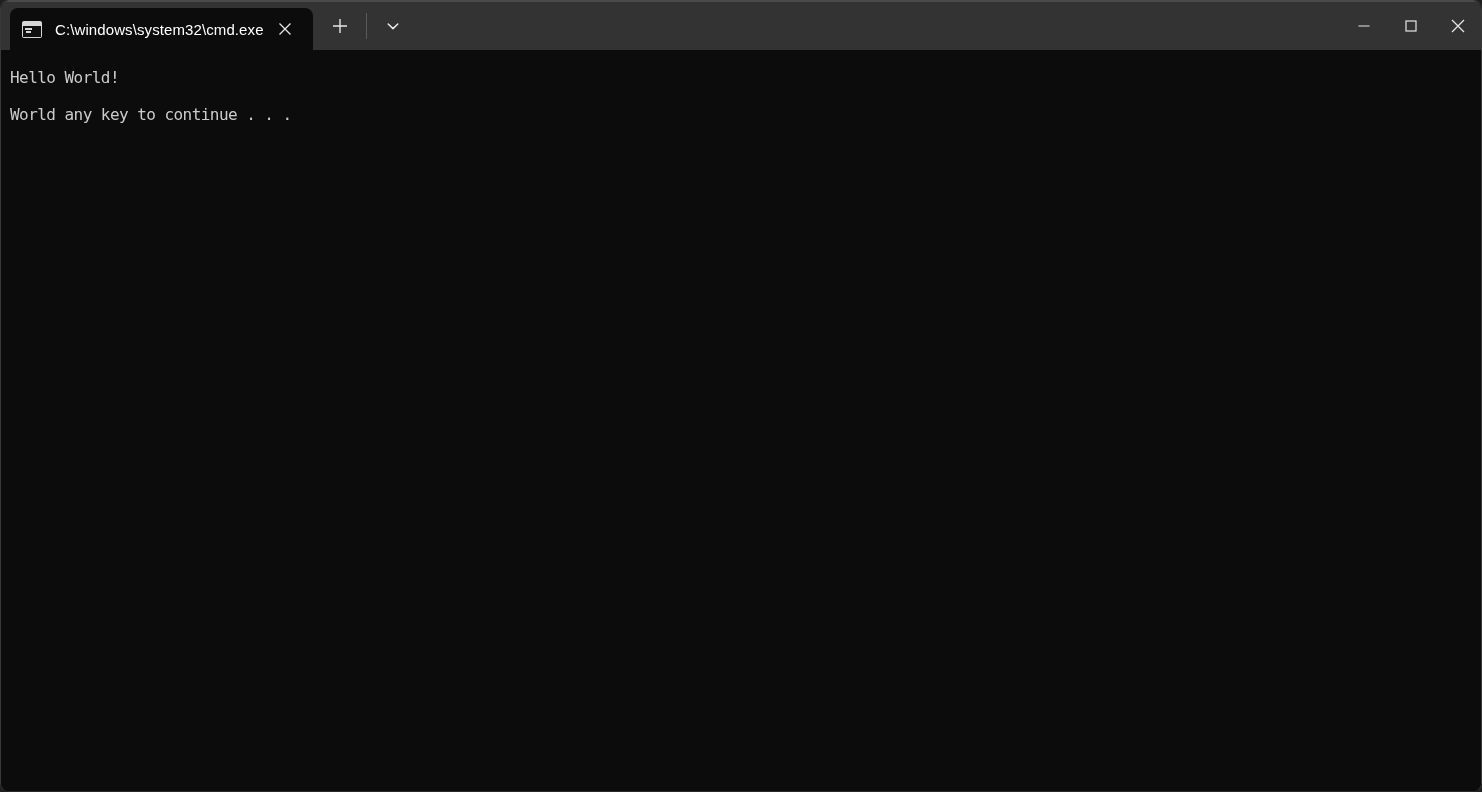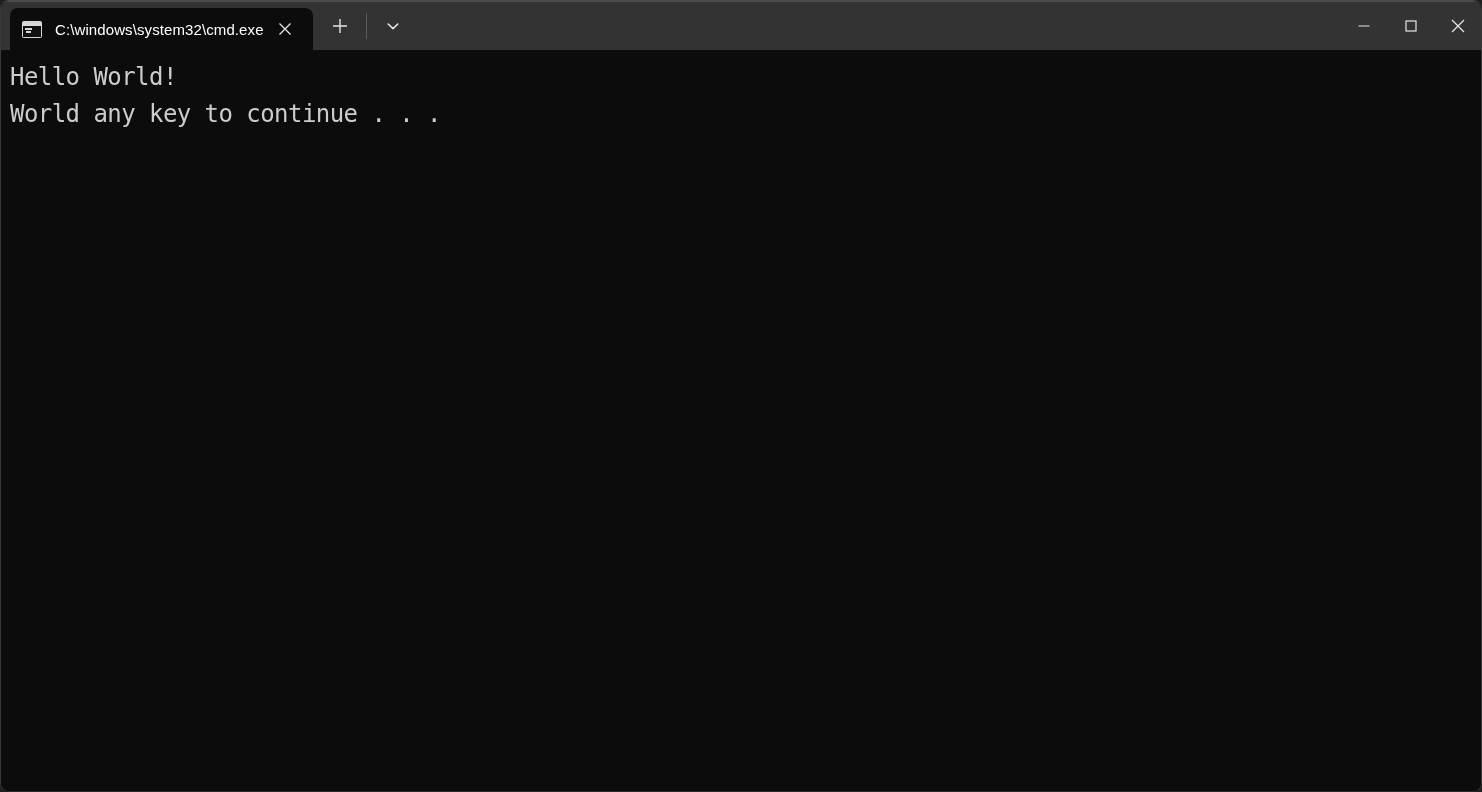--- a/index.html
+++ b/index.html
@@ -175,21 +175,21 @@
     top: 49px;
     right: 0;
     bottom: 0;
     background: #0c0c0c;
     padding: 9px 0 0 9px;
     box-sizing: border-box;
   }
   .term-line {
     color: #cccccc;
     font-family: "DejaVu Sans Mono", "Liberation Mono", monospace;
-    font-size: 24px;
+    font-size: 16px;
     line-height: 37px;
     white-space: pre;
     letter-spacing: -0.55px;
   }
 </style>
 </head>
 <body>
 
 <div id="window">
 

